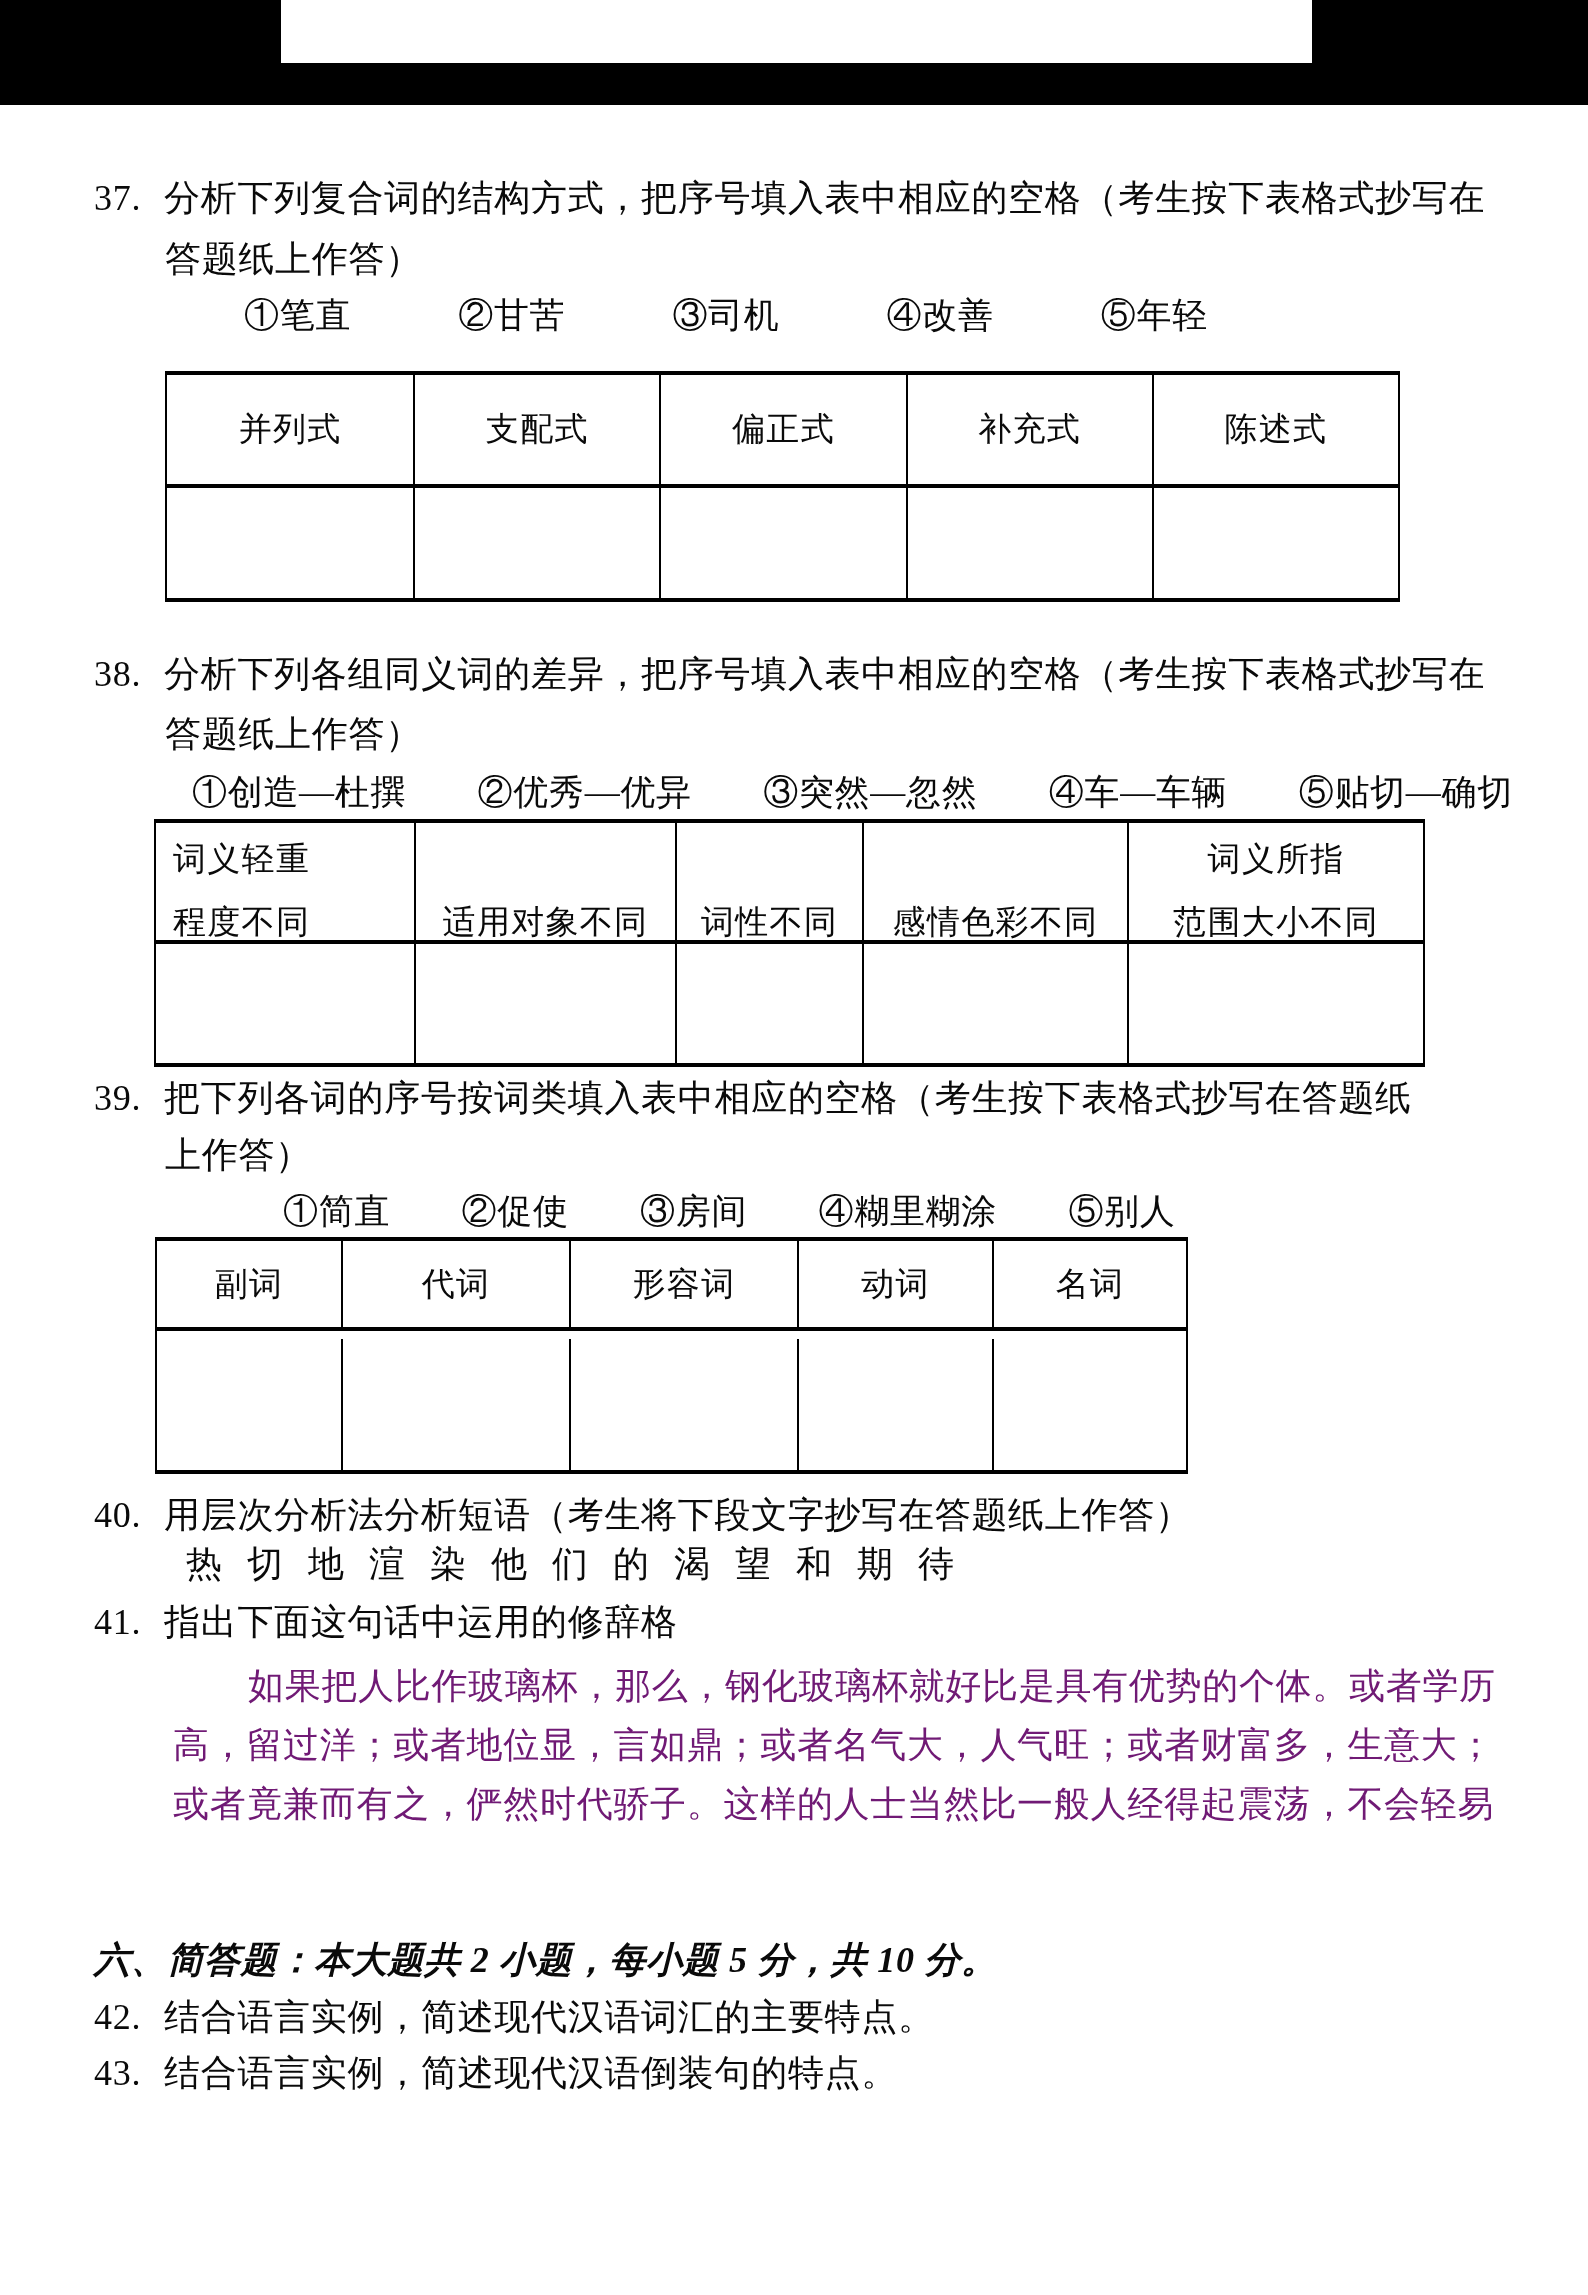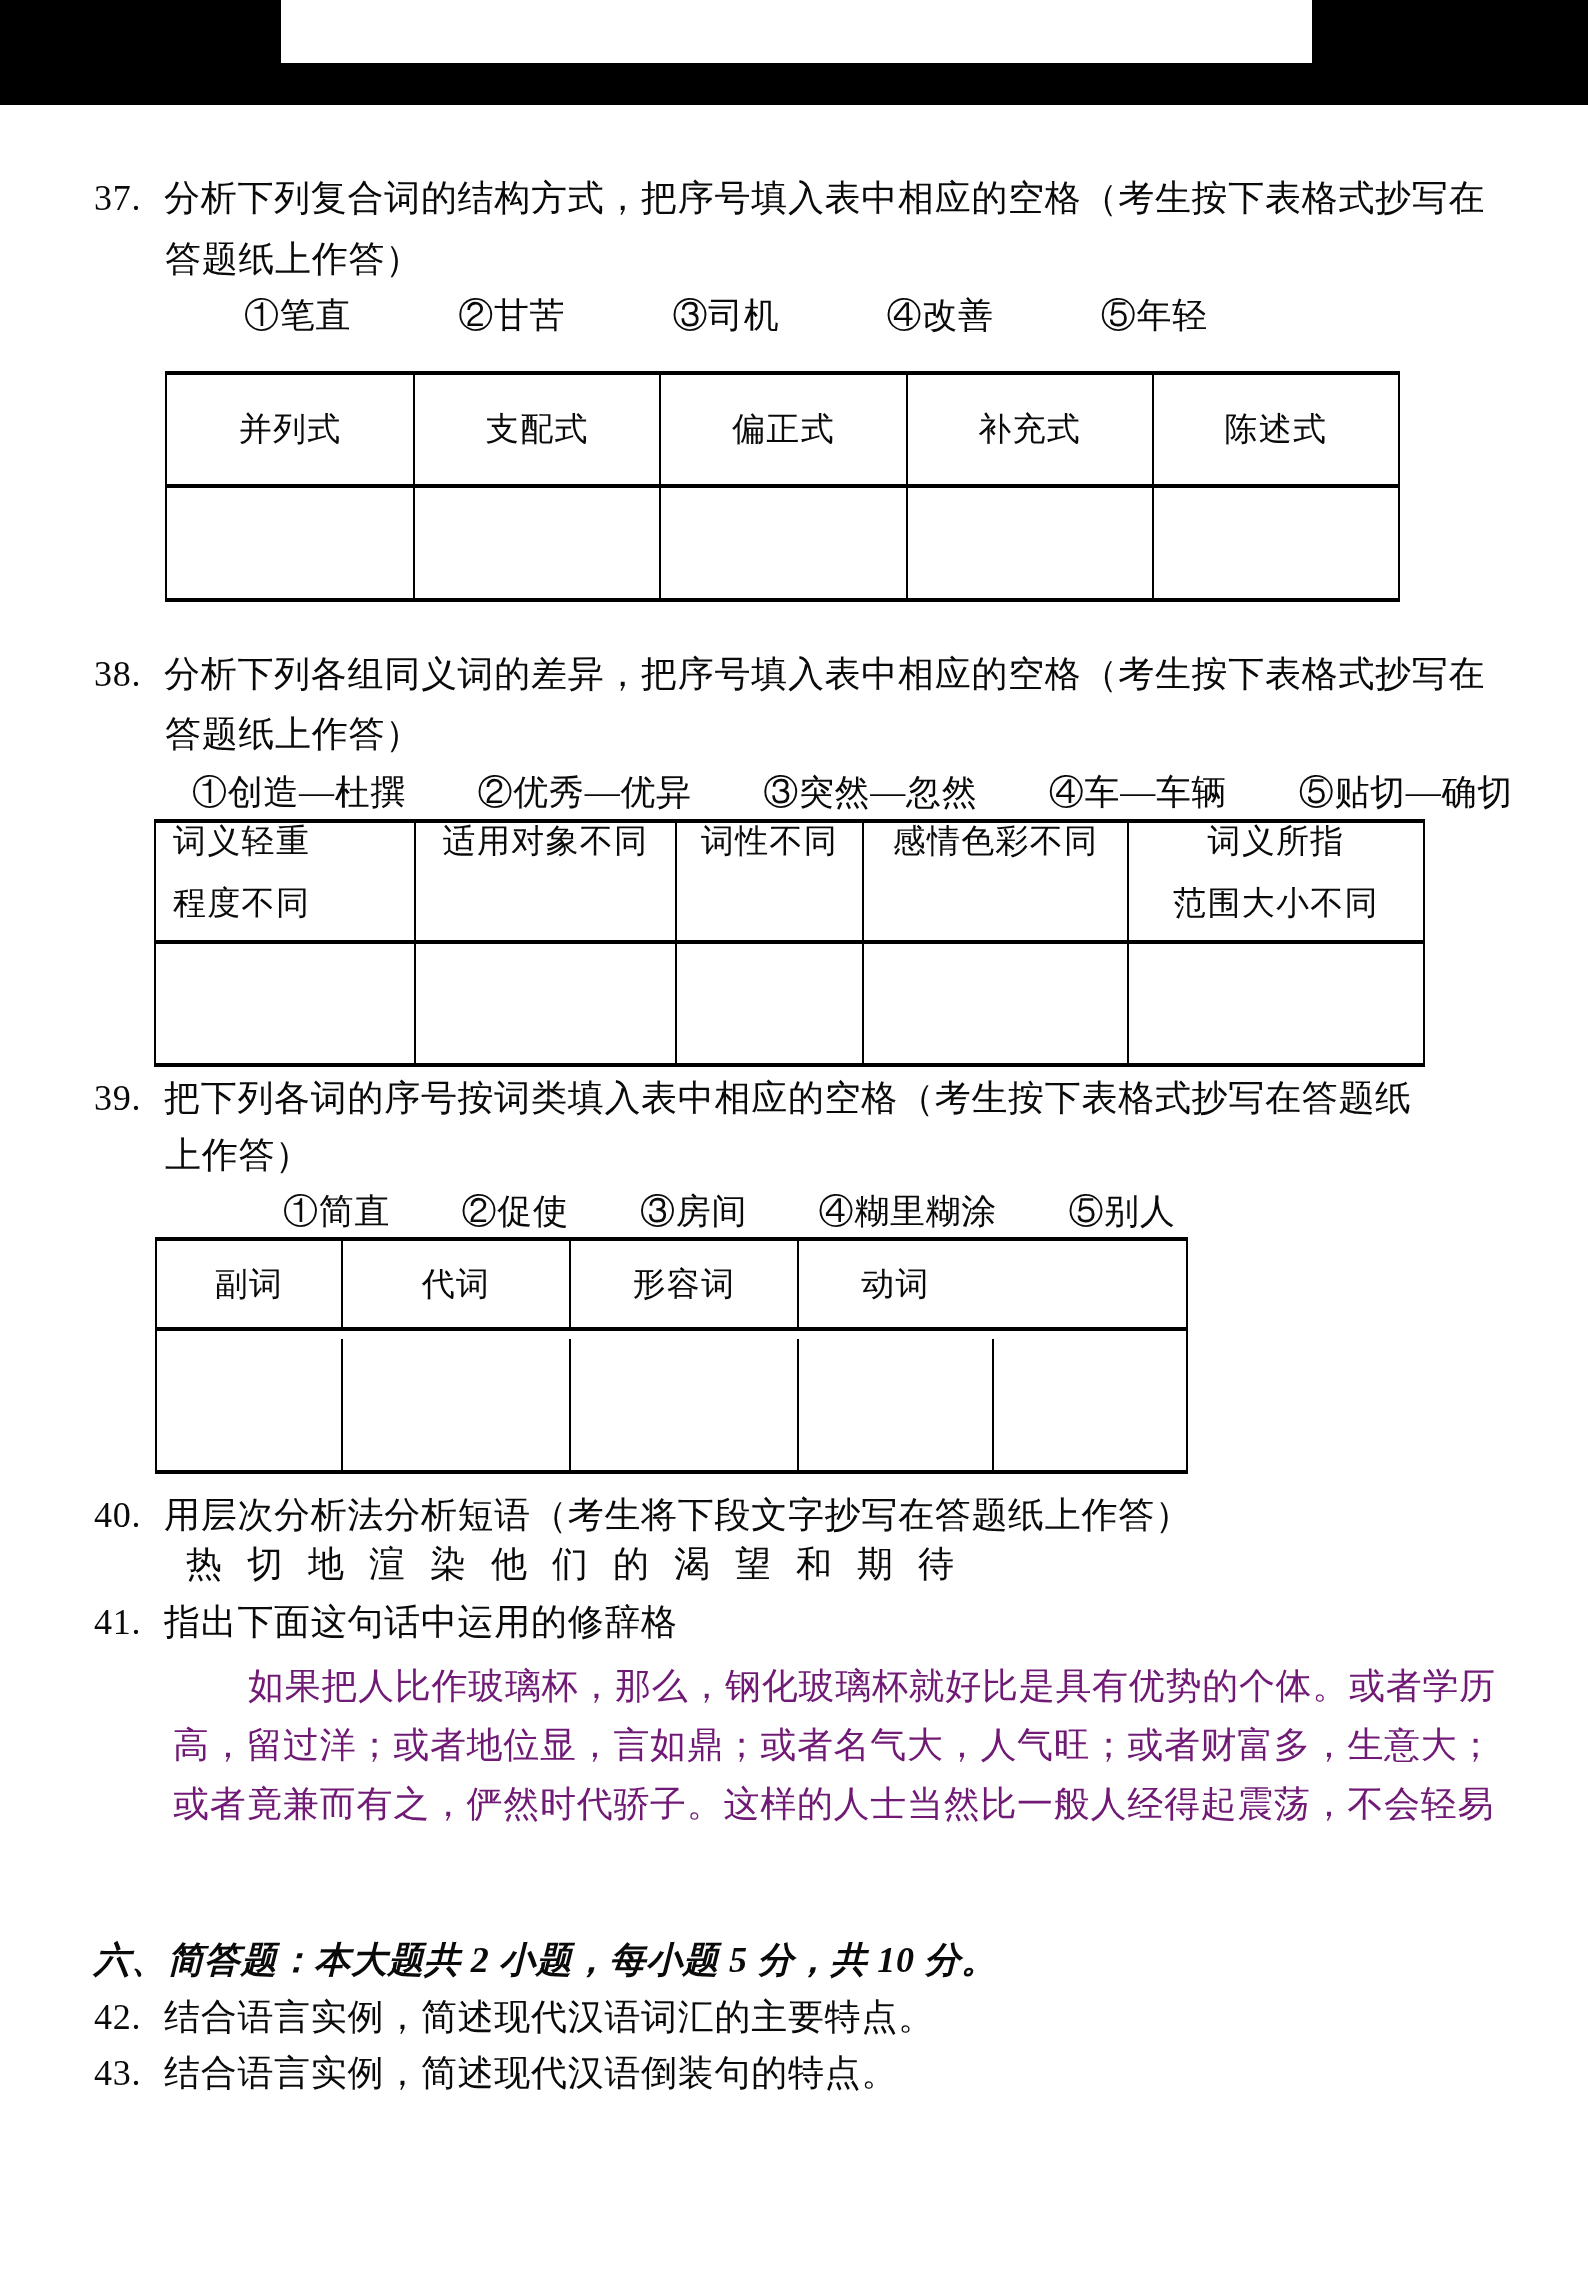--- a/index.html
+++ b/index.html
@@ -55,21 +55,21 @@
     row-gap: 26px;
     font-size: 33px;
     line-height: 1.1;
     letter-spacing: 1.3px;
     box-sizing: border-box;
     overflow: hidden;
   }
   .hrow .cell + .cell, .brow .cell + .cell { border-left: 2.6px solid #000; }
   .cell span:empty { display: none; }
   
-  .t2 .cell { justify-content: flex-start; }
+  .t2 .cell { justify-content: flex-end; }
   .t2 .cell.left { align-items: flex-start; padding-left: 17px; }
 </style>
 </head>
 <body>
 
 <div class="page">
 
   <div class="band">
     <div class="notch"></div>
   </div>
@@ -149,20 +149,23 @@
         </div>
       <div class="cell">
           <span>代词</span>
         </div>
       <div class="cell">
           <span>形容词</span>
         </div>
       <div class="cell">
           <span>动词</span>
         </div>
+      <div class="cell">
+          <span>名词</span>
+        </div>
     </div>
     <div class="brow t3cols">
       <div class="cell"></div>
       <div class="cell"></div>
       <div class="cell"></div>
       <div class="cell"></div>
       <div class="cell"></div>
     </div>
   </div>
 

